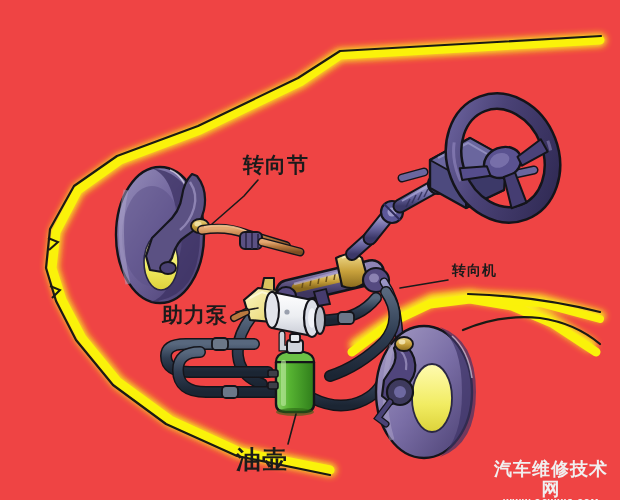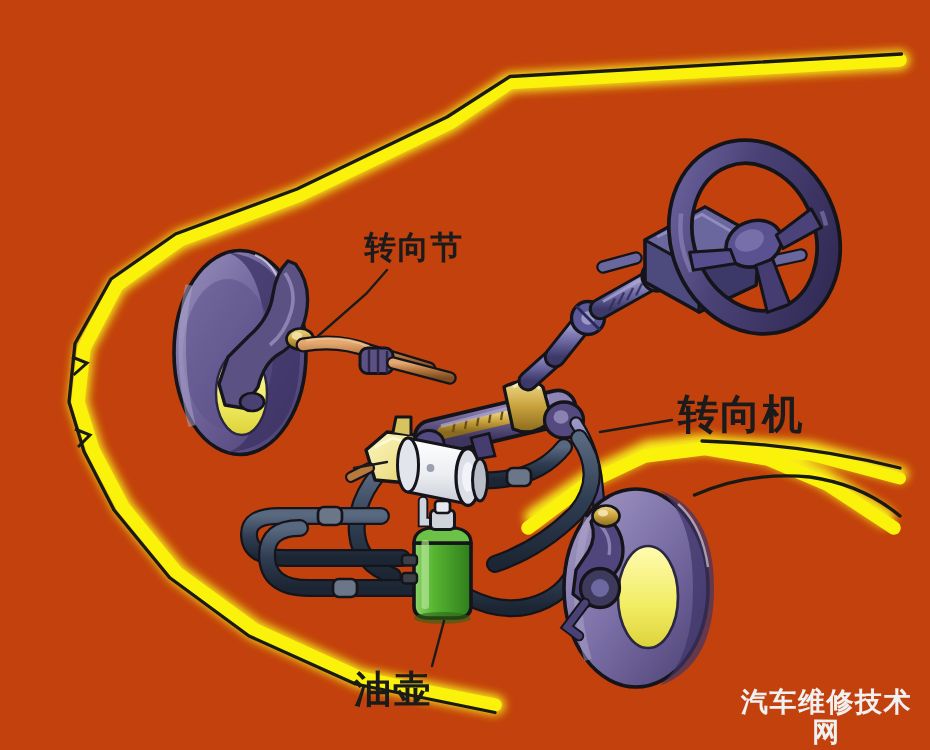--- a/index.html
+++ b/index.html
@@ -7,41 +7,41 @@
     padding: 0;
     background: #ffffff;
   }
   body {
     font-family: "DejaVu Sans", "Liberation Sans", sans-serif;
   }
   #stage {
     position: relative;
     width: 620px;
     height: 500px;
-    background: #c2410c;
+    background: #ef4444;
     overflow: hidden;
   }
   #art {
     position: absolute;
     left: 0;
     top: 0;
     width: 620px;
     height: 500px;
   }
   .callout {
     position: absolute;
     font-family: "DejaVu Sans", "Liberation Sans", sans-serif;
     color: #1b1b1b;
     font-weight: 700;
     white-space: nowrap;
     letter-spacing: 1px;
     line-height: 1;
   }
   #label-knuckle { left: 243px; top: 155px; font-size: 21px; }
-  #label-gear    { left: 452px; top: 263px; font-size: 27px; }
+  #label-gear    { left: 452px; top: 263px; font-size: 14px; }
   #label-pump    { left: 162px; top: 305px; font-size: 21px; }
   #label-tank    { left: 236px; top: 447px; font-size: 25px; }
 
   #watermark {
     position: absolute;
     left: 487px;
     top: 459px;
     width: 128px;
     height: 34px;
     text-align: center;
@@ -400,20 +400,21 @@
       <path d="M 448 280 L 400 288" stroke-width="1.6"></path>
       <path d="M 236 312 L 258 308" stroke-width="1.6"></path>
       <path d="M 288 444 L 296 414" stroke-width="1.6"></path>
     </g>
   </svg>
 
   <div class="callout" id="label-knuckle">转向节</div>
 
   <div class="callout" id="label-gear">转向机</div>
 
+  <div class="callout" id="label-pump">助力泵</div>
 
   <div class="callout" id="label-tank">油壶</div>
 
   <div id="watermark">
     <div class="wm-cn">汽车维修技术网</div>
     <div class="wm-en">WWW.QCWXJS.COM</div>
   </div>
 
 </div>
 

